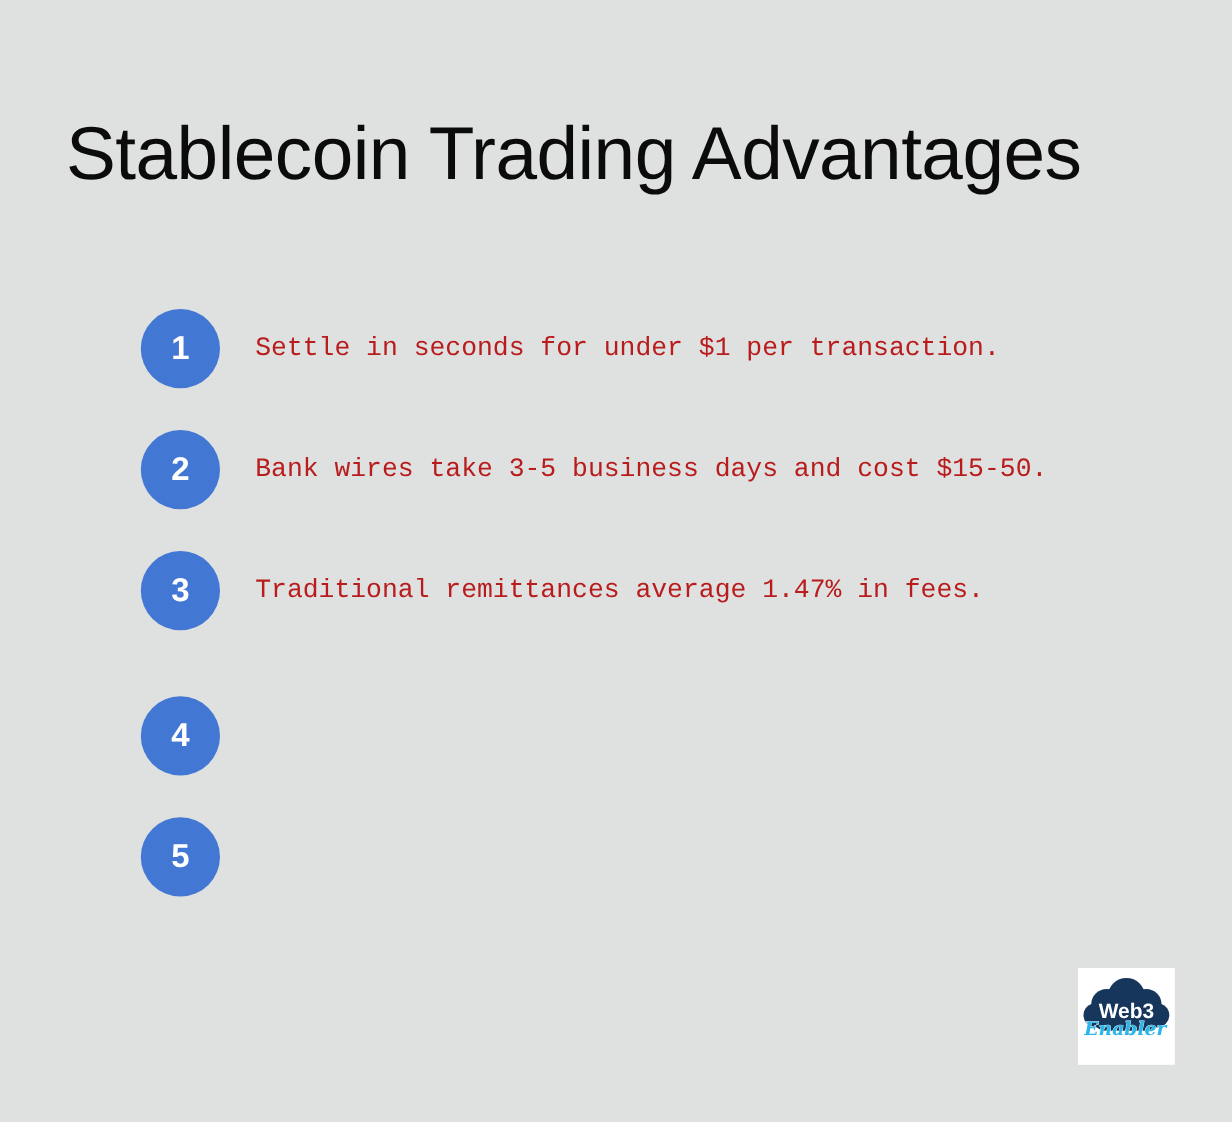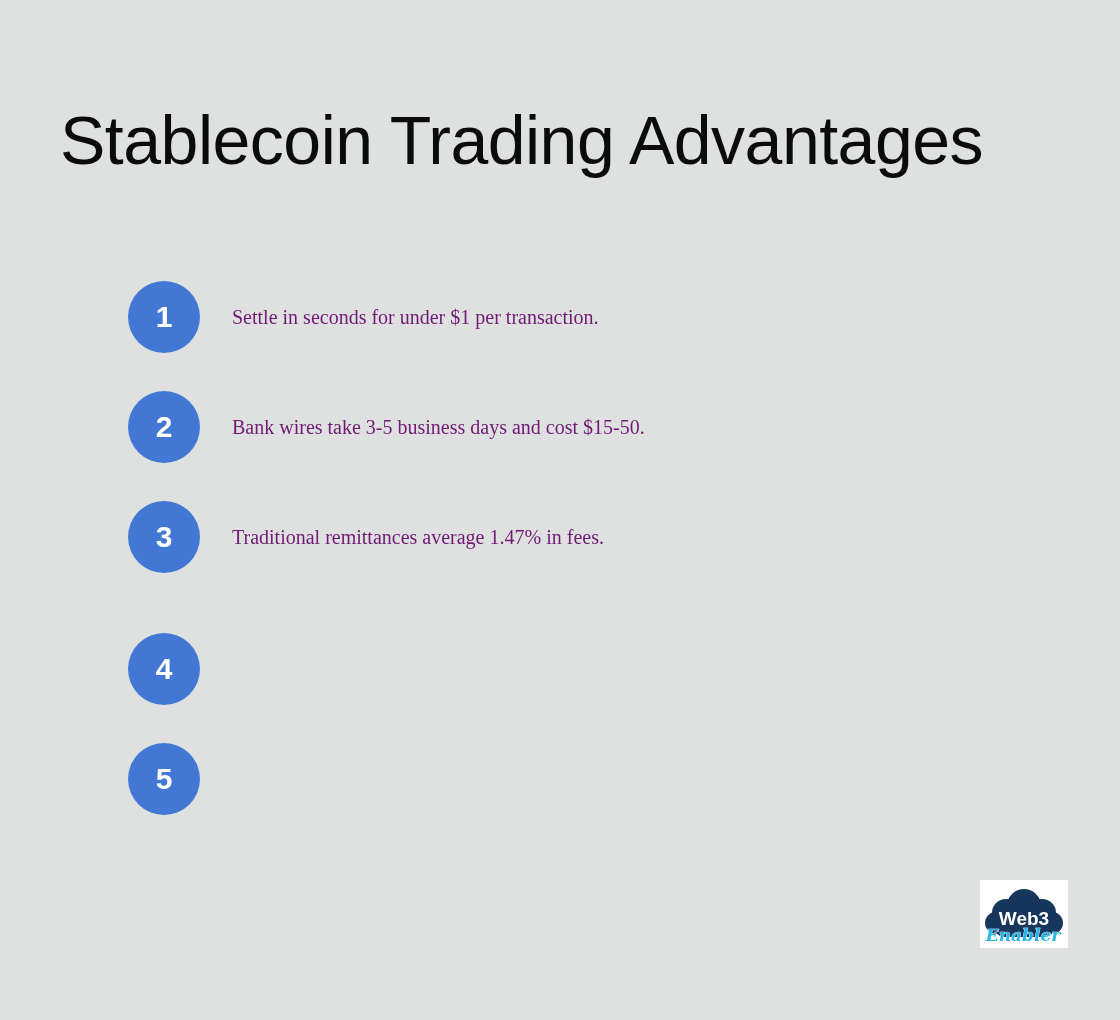--- a/index.html
+++ b/index.html
@@ -75,40 +75,40 @@
     align-items: center;
     justify-content: center;
     line-height: 1;
     user-select: none;
   }
 
   .advantage-text {
     flex: 1 1 auto;
     margin-left: 32px;
     padding-top: 15px;
-    font-family: Liberation Serif, serif;
-    font-size: 20px;
+    font-family: Liberation Mono, monospace;
+    font-size: 24px;
     font-weight: 400;
     line-height: 43px;
-    color: #701a75;
+    color: #b91c1c;
     max-width: 800px;
   }
 
   
   .advantage-item.two-line .badge {
     margin-top: 22px;
   }
 
   
   .logo-box {
     position: absolute;
     left: 980px;
     top: 880px;
     width: 88px;
-    height: 68px;
+    height: 88px;
     background: #ffffff;
     display: block;
   }
   .logo-box svg {
     display: block;
     width: 88px;
     height: 80px;
   }
 </style>
 </head>

